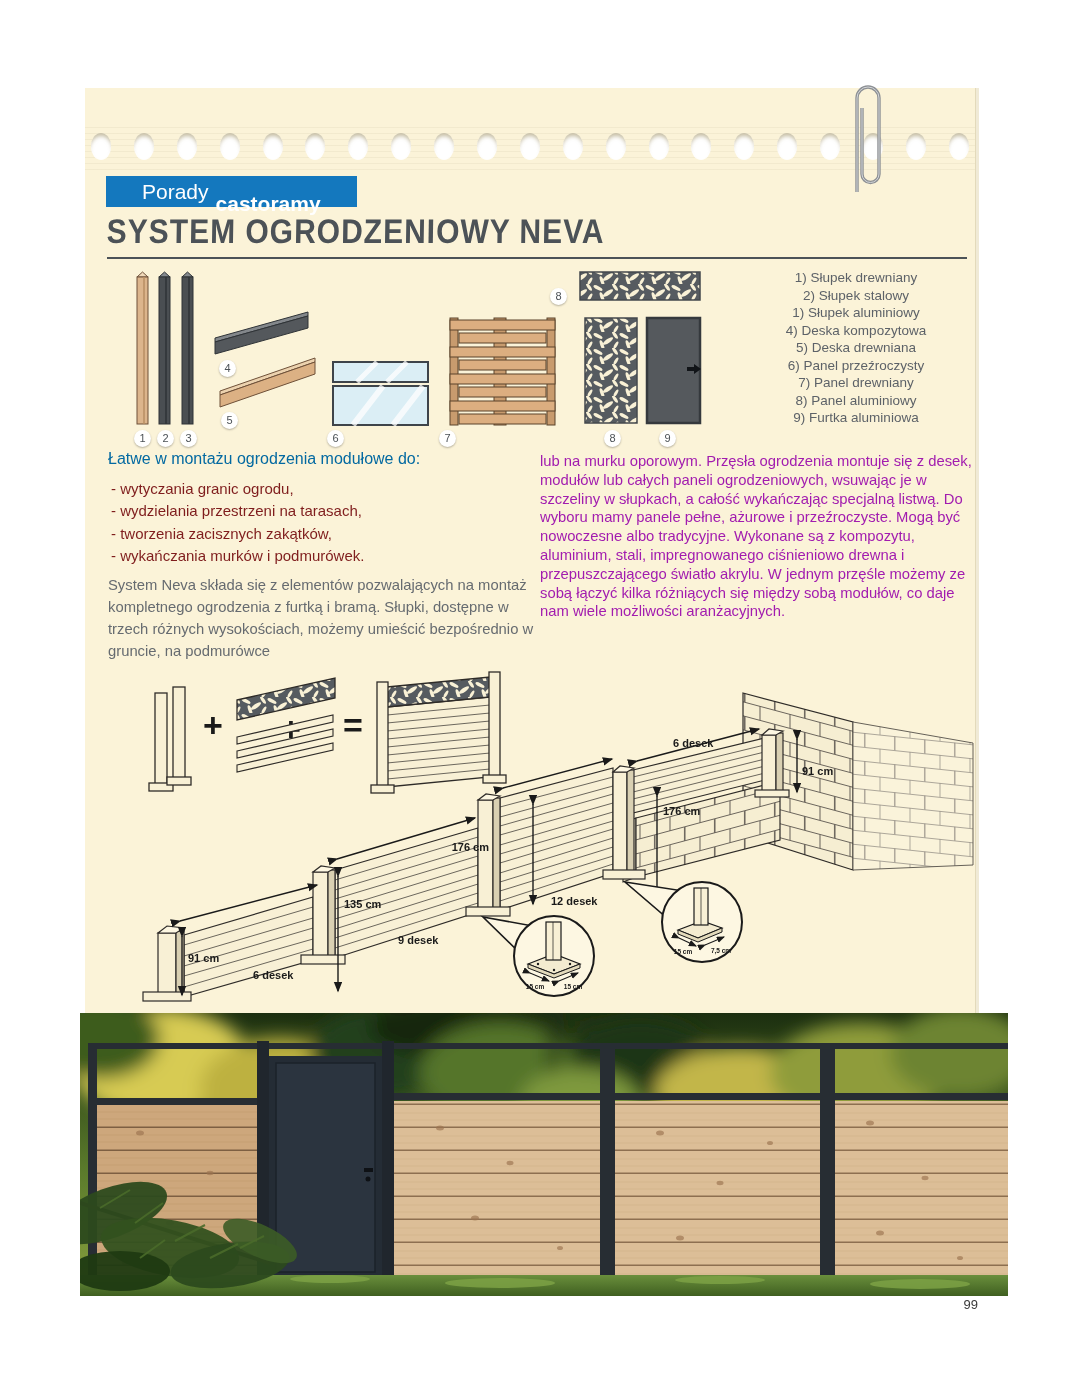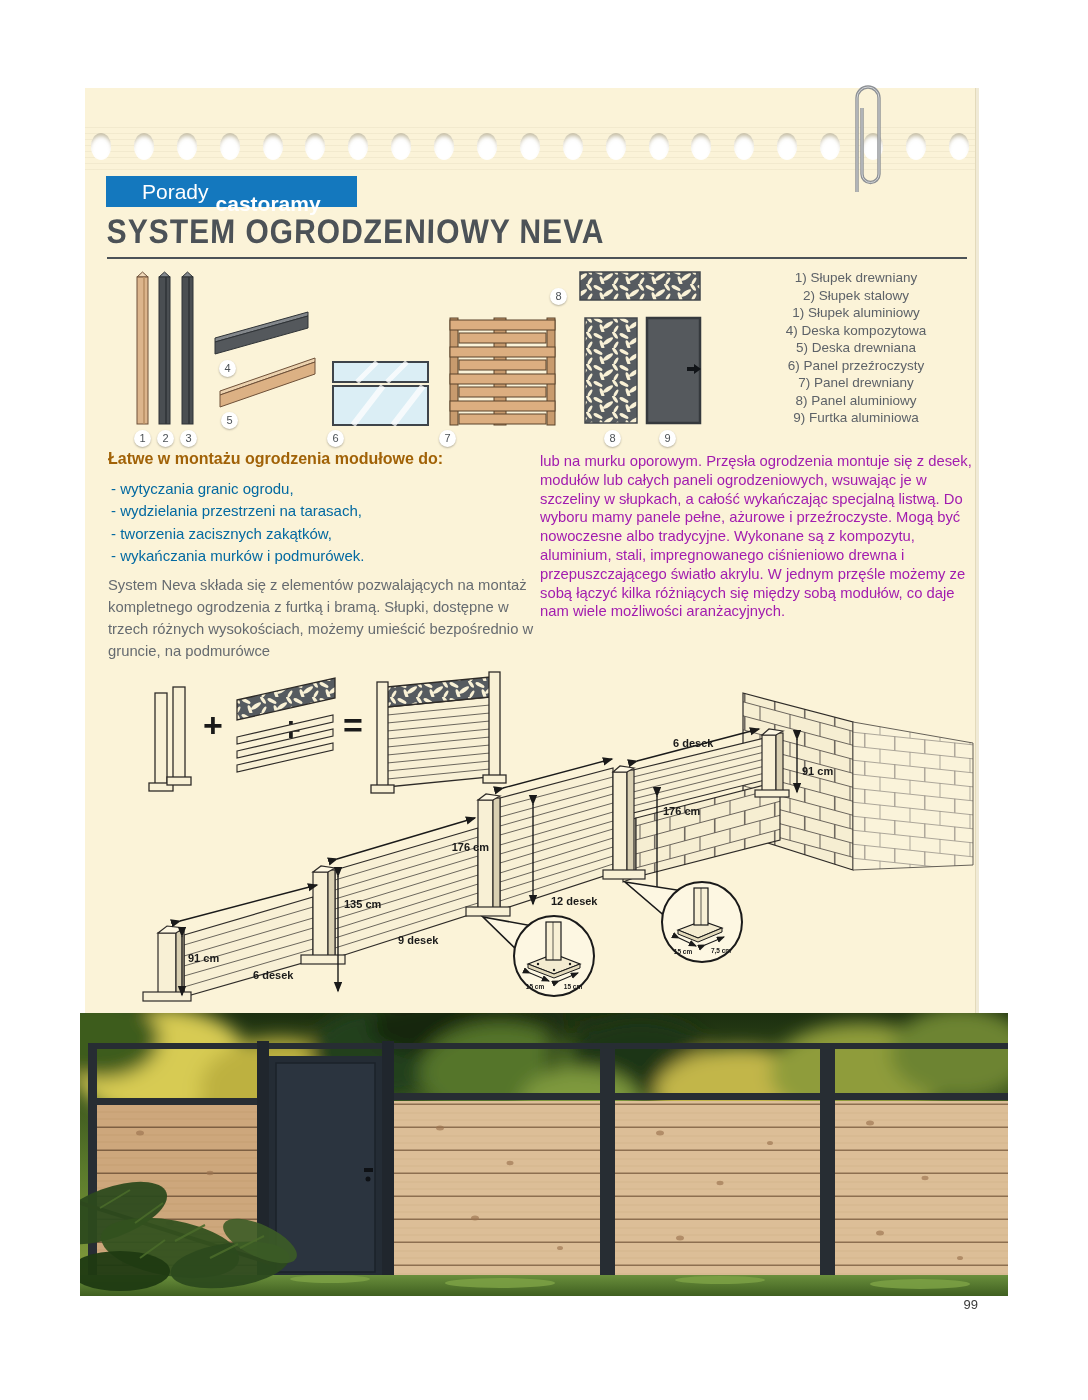--- a/index.html
+++ b/index.html
@@ -35,22 +35,22 @@
   }
   .hr{position:absolute;left:22px;top:169px;width:860px;border-top:2px solid #4C5257;}
   .parts-svg{position:absolute;left:40px;top:180px;}
   .pbadge{
     position:absolute;width:17px;height:17px;border-radius:50%;background:#ffffff;
     box-shadow:0 1px 2px rgba(0,0,0,.28);font-size:11px;line-height:17px;text-align:center;
     color:#4B5156;font-weight:400;
   }
   .legend{position:absolute;left:652px;top:181px;width:238px;color:#5D6268;font-size:13.5px;}
   .legend p{margin:0;line-height:17.5px;text-align:center;}
-  .intro-h{position:absolute;left:23px;top:362px;font-size:16px;font-weight:700;color:#a16207;}
-  .bullets{position:absolute;left:26px;top:390px;font-size:15px;color:#0369a1;}
+  .intro-h{position:absolute;left:23px;top:362px;font-size:16px;font-weight:400;color:#0369a1;}
+  .bullets{position:absolute;left:26px;top:390px;font-size:15px;color:#7f1d1d;}
   .bullets p{margin:0;line-height:22.3px;}
   .para-l{position:absolute;left:23px;top:486px;width:428px;font-size:14.8px;line-height:22px;color:#666B70;}
   .para-r{position:absolute;left:455px;top:364px;width:437px;font-size:14.8px;line-height:18.8px;color:#a21caf;}
   .asm-svg{position:absolute;left:0;top:577px;}
   .photo{position:absolute;left:80px;top:1013px;width:928px;height:283px;}
   .pageno{position:absolute;left:938px;top:1297px;width:40px;text-align:right;font-size:13px;font-weight:400;color:#3a3a3a;}
   svg text{font-family:"Liberation Sans", sans-serif;}
   .dim{font-size:11px;font-weight:700;fill:#1a1a1a;}
   .dims{font-size:6.5px;font-weight:700;fill:#1a1a1a;}
   .sign{font-size:34px;font-weight:700;fill:#1a1a1a;}

